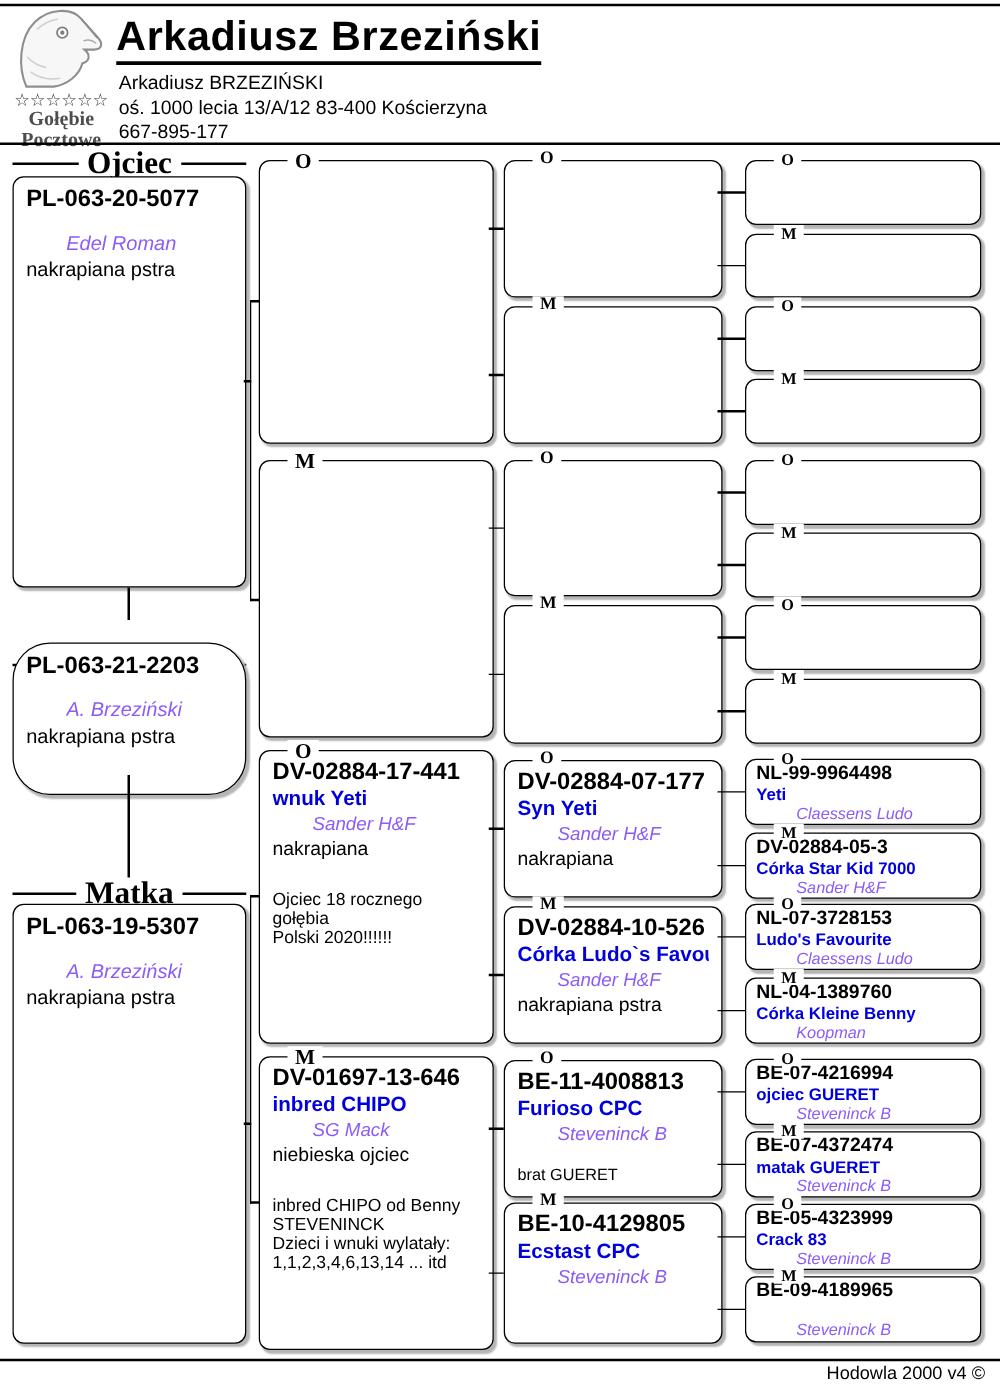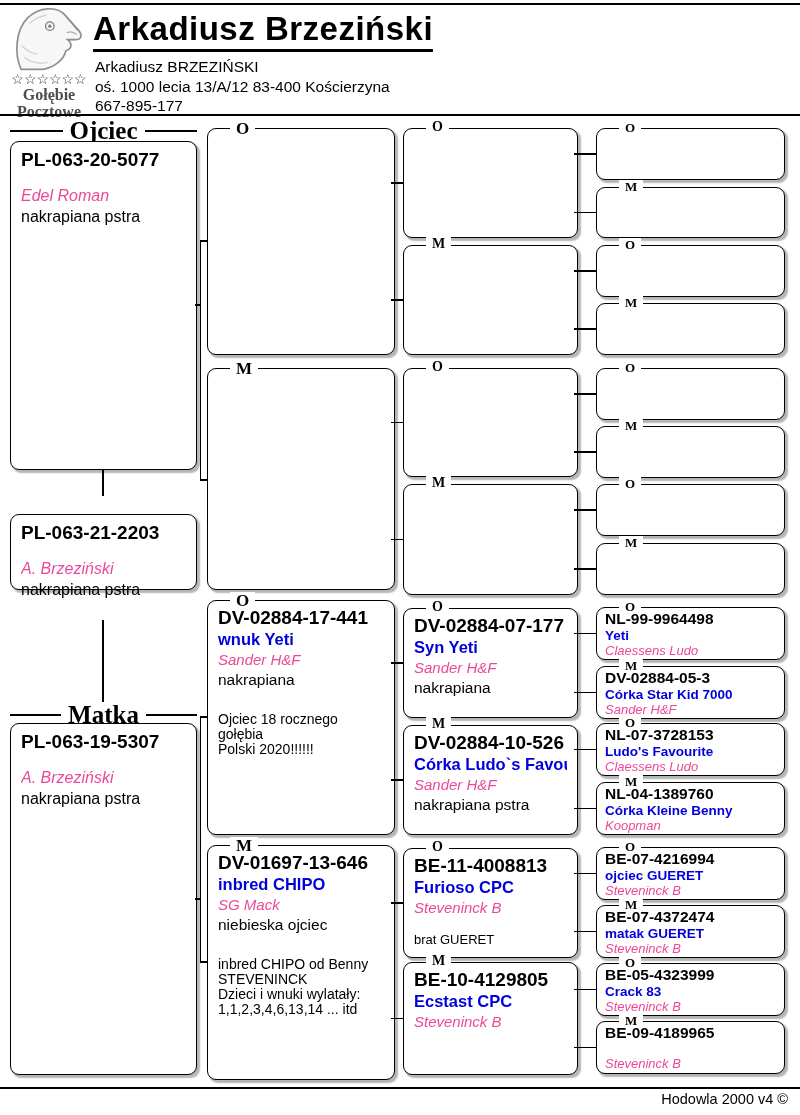--- a/index.html
+++ b/index.html
@@ -23,21 +23,21 @@
   .sec-big{font-size:25px;}
   .sec-small{font-size:17px;}
   
   .pbox{position:absolute;background:#fff;border:1.6px solid #000;border-radius:9px;
         box-sizing:border-box;box-shadow:2.5px 2.5px 1.5px #b5b5b5;padding:6px 10px;}
   .tag{position:absolute;top:-9px;left:22px;background:#fff;padding:0 6px;
        font-family:"Liberation Serif",serif;font-weight:bold;line-height:1;}
   .ring{font-size:19px;font-weight:bold;line-height:22px;white-space:nowrap;overflow:hidden;}
   .bname{font-size:16.5px;font-weight:bold;color:#0000dd;line-height:21px;min-height:15px;
          white-space:nowrap;overflow:hidden;}
-  .strain{font-size:15px;font-style:italic;color:#ec4899;line-height:19px;white-space:nowrap;overflow:hidden;}
+  .strain{font-size:15px;font-style:italic;color:#8b5cf6;line-height:19px;white-space:nowrap;overflow:hidden;margin-left:32px;}
   .bcolor{font-size:15.5px;line-height:21px;white-space:nowrap;overflow:hidden;}
   .notes{font-size:14px;line-height:15px;margin-top:22px;}
   
   .col1{padding:7px 10px;}
   .col1 .strain{font-size:16px;margin-top:15px;line-height:20px;}
   .col1 .bcolor{font-size:16px;}
   .gen3 .notes{margin-top:15px;font-size:13px;}
   .gen4{padding:2px 8px;}
   .gen4 .ring{font-size:15.5px;line-height:18px;}
   .gen4 .bname{font-size:13.5px;line-height:15px;min-height:14px;}
@@ -84,21 +84,21 @@
     <div class="ring">PL-063-20-5077</div>
     <div class="strain">Edel Roman</div>
     <div class="bcolor">nakrapiana pstra</div>
   </div>
 
   <div class="sec-label sec-small" style="top:494px;margin-top:28px;">
     <i class="hl"></i>
       <span>Rodowód gołębia</span>
       <i class="hl"></i>
   </div>
-  <div class="pbox col1" style="left:10px;top:514px;width:187px;height:76px;">
+  <div class="pbox col1" style="left:10px;top:514px;width:187px;height:122px;border-radius:30px;">
     <div class="ring">PL-063-21-2203</div>
     <div class="strain">A. Brzeziński</div>
     <div class="bcolor">nakrapiana pstra</div>
   </div>
 
   <div class="sec-label sec-big" style="top:701px;">
     <i class="hl"></i>
       <span>Matka</span>
       <i class="hl"></i>
   </div>

